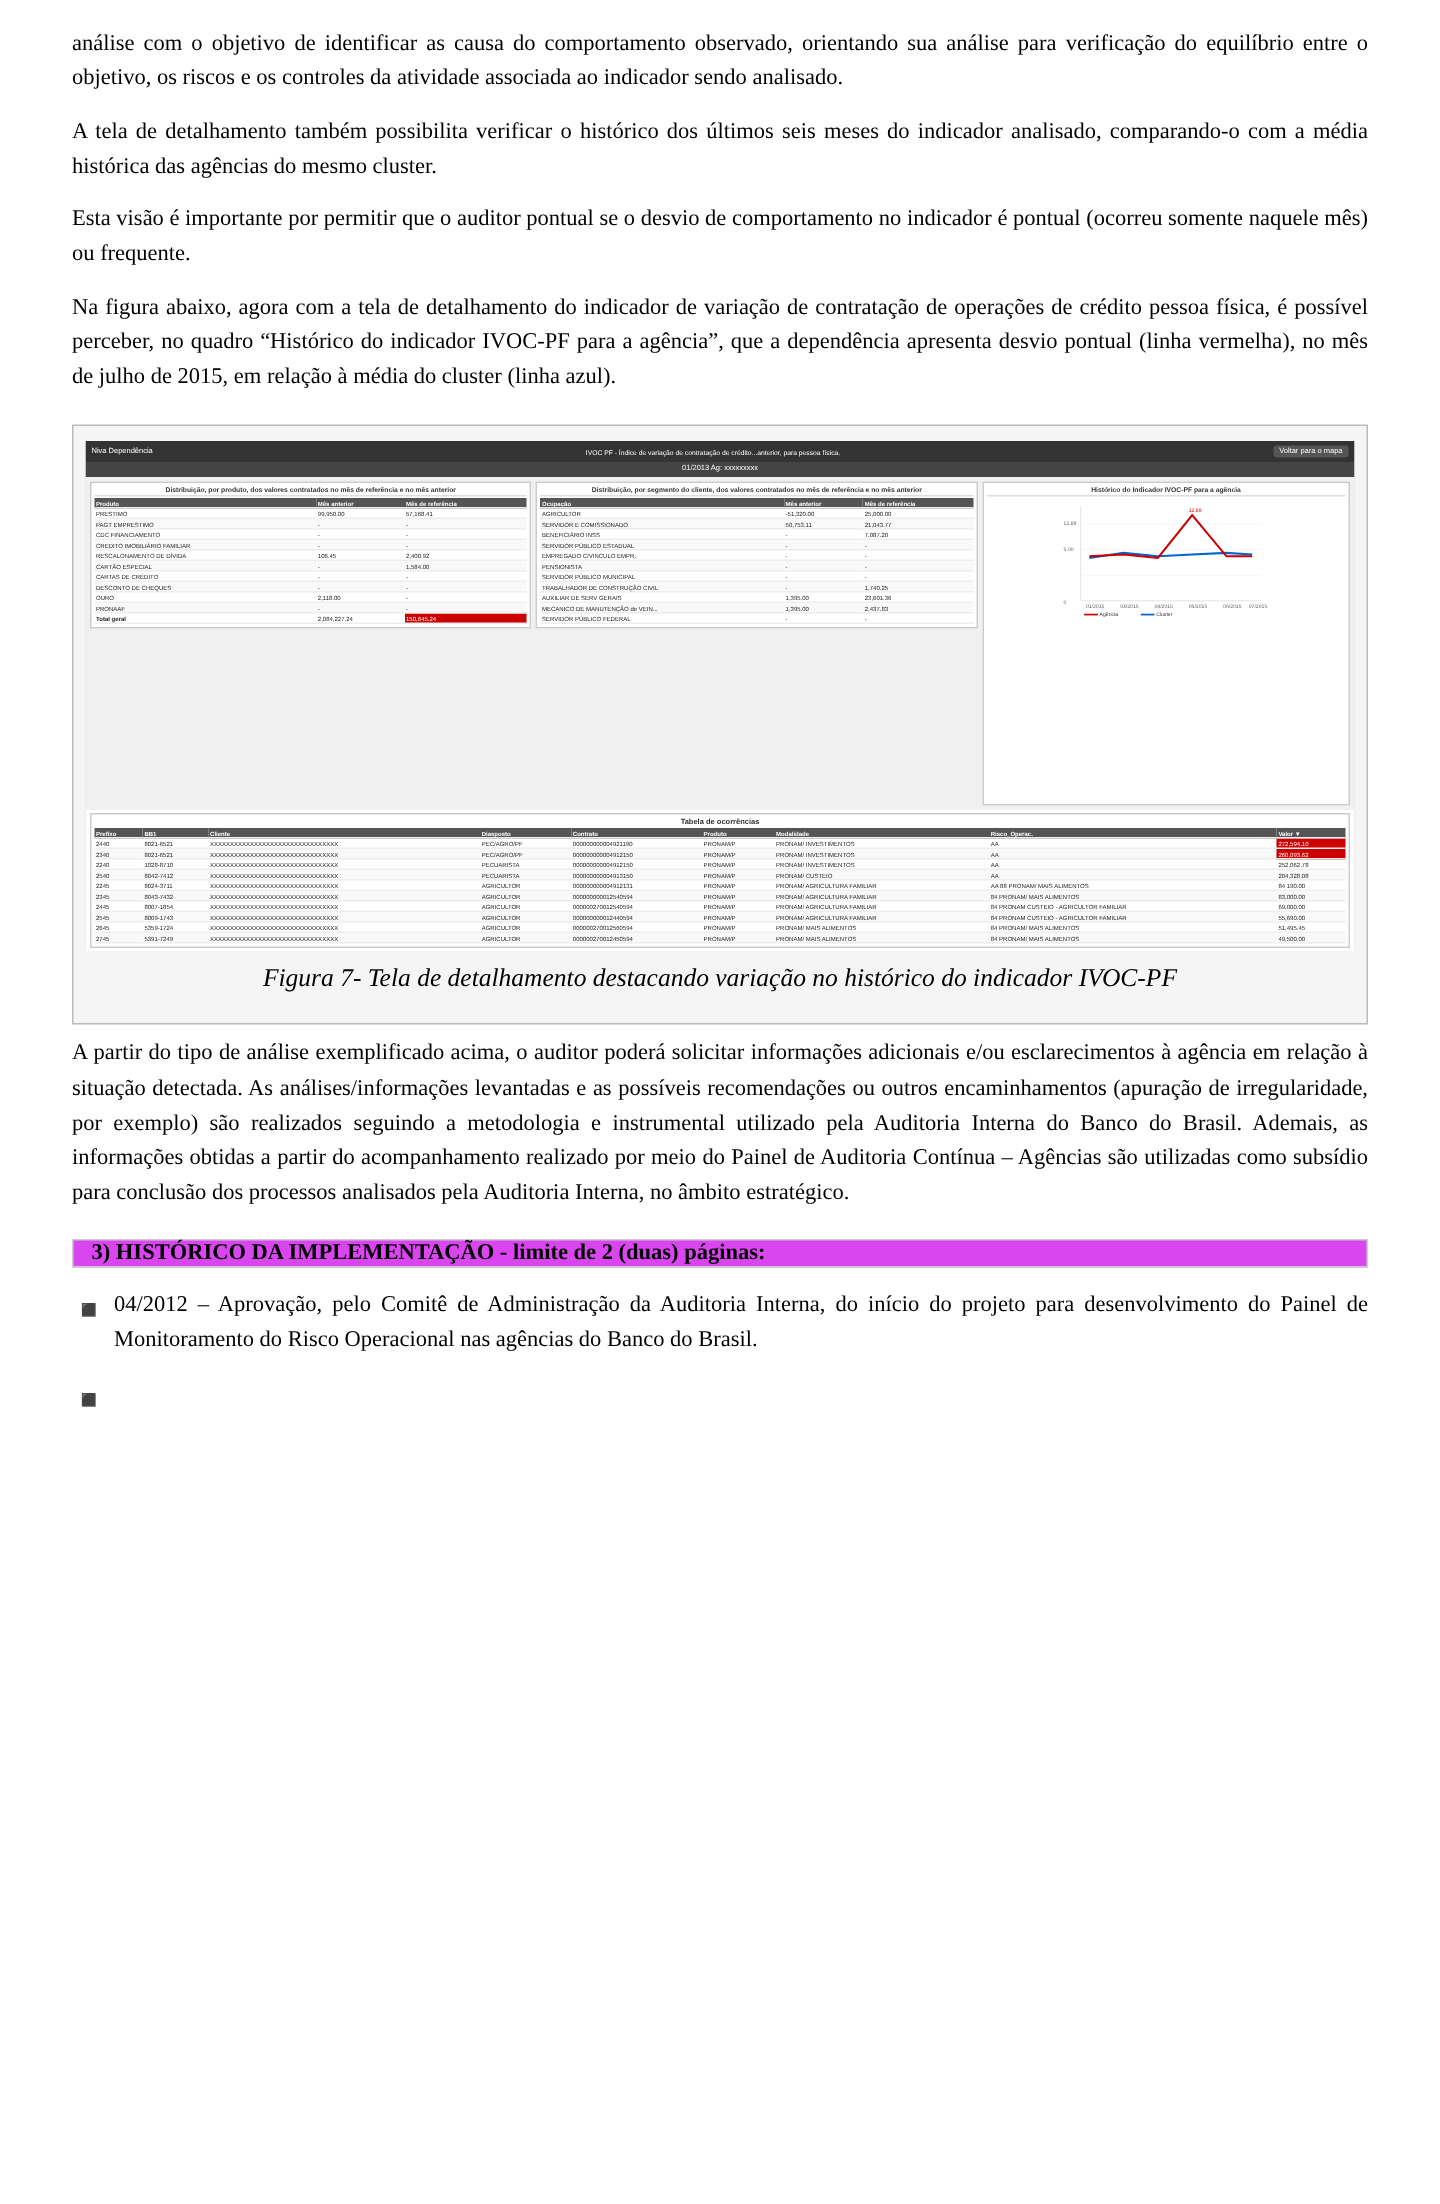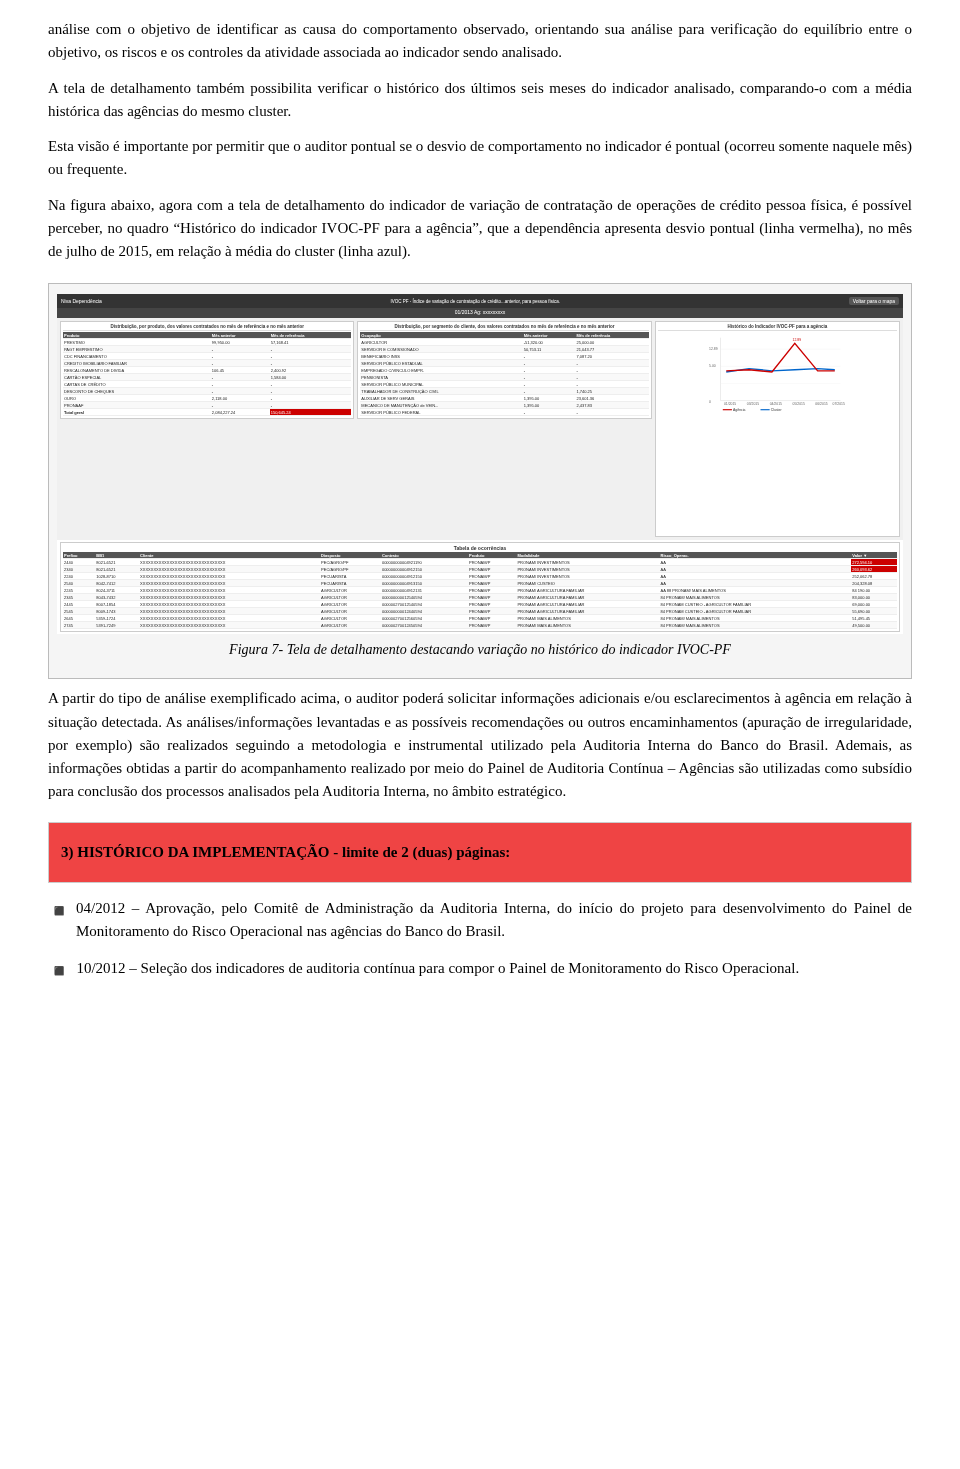--- a/index.html
+++ b/index.html
@@ -28,28 +28,28 @@
       width: 100%;
       height: 340px;
       display: flex;
       align-items: center;
       justify-content: center;
       position: relative;
       overflow: hidden;
     }
     .figure-caption {
       font-style: italic;
-      font-size: 14px;
+      font-size: 17px;
       text-align: center;
       margin-top: 8px;
       margin-bottom: 12px;
     }
     .section-header {
-      background: #ef4444;
-      padding: 21px 12px;
+      background: #d946ef;
+      padding: 0 12px;
       font-weight: bold;
       font-size: 15px;
       margin: 18px 0 14px 0;
       border: 1px solid #ccc;
     }
     .bullet-list {
       list-style: none;
       padding-left: 0;
       margin: 0;
     }
@@ -517,15 +517,14 @@
 
 <div class="section-header">3) HISTÓRICO DA IMPLEMENTAÇÃO - limite de 2 (duas) páginas:</div>
 
 <ul class="bullet-list">
   <li>
     <span class="bullet-marker">◾</span>
     <span>04/2012 – Aprovação, pelo Comitê de Administração da Auditoria Interna, do início do projeto para desenvolvimento do Painel de Monitoramento do Risco Operacional nas agências do Banco do Brasil.</span>
   </li>
   <li>
     <span class="bullet-marker">◾</span>
-    <span>10/2012 – Seleção dos indicadores de auditoria contínua para compor o Painel de Monitoramento do Risco Operacional.</span>
   </li>
 </ul>
 
 </body></html>

